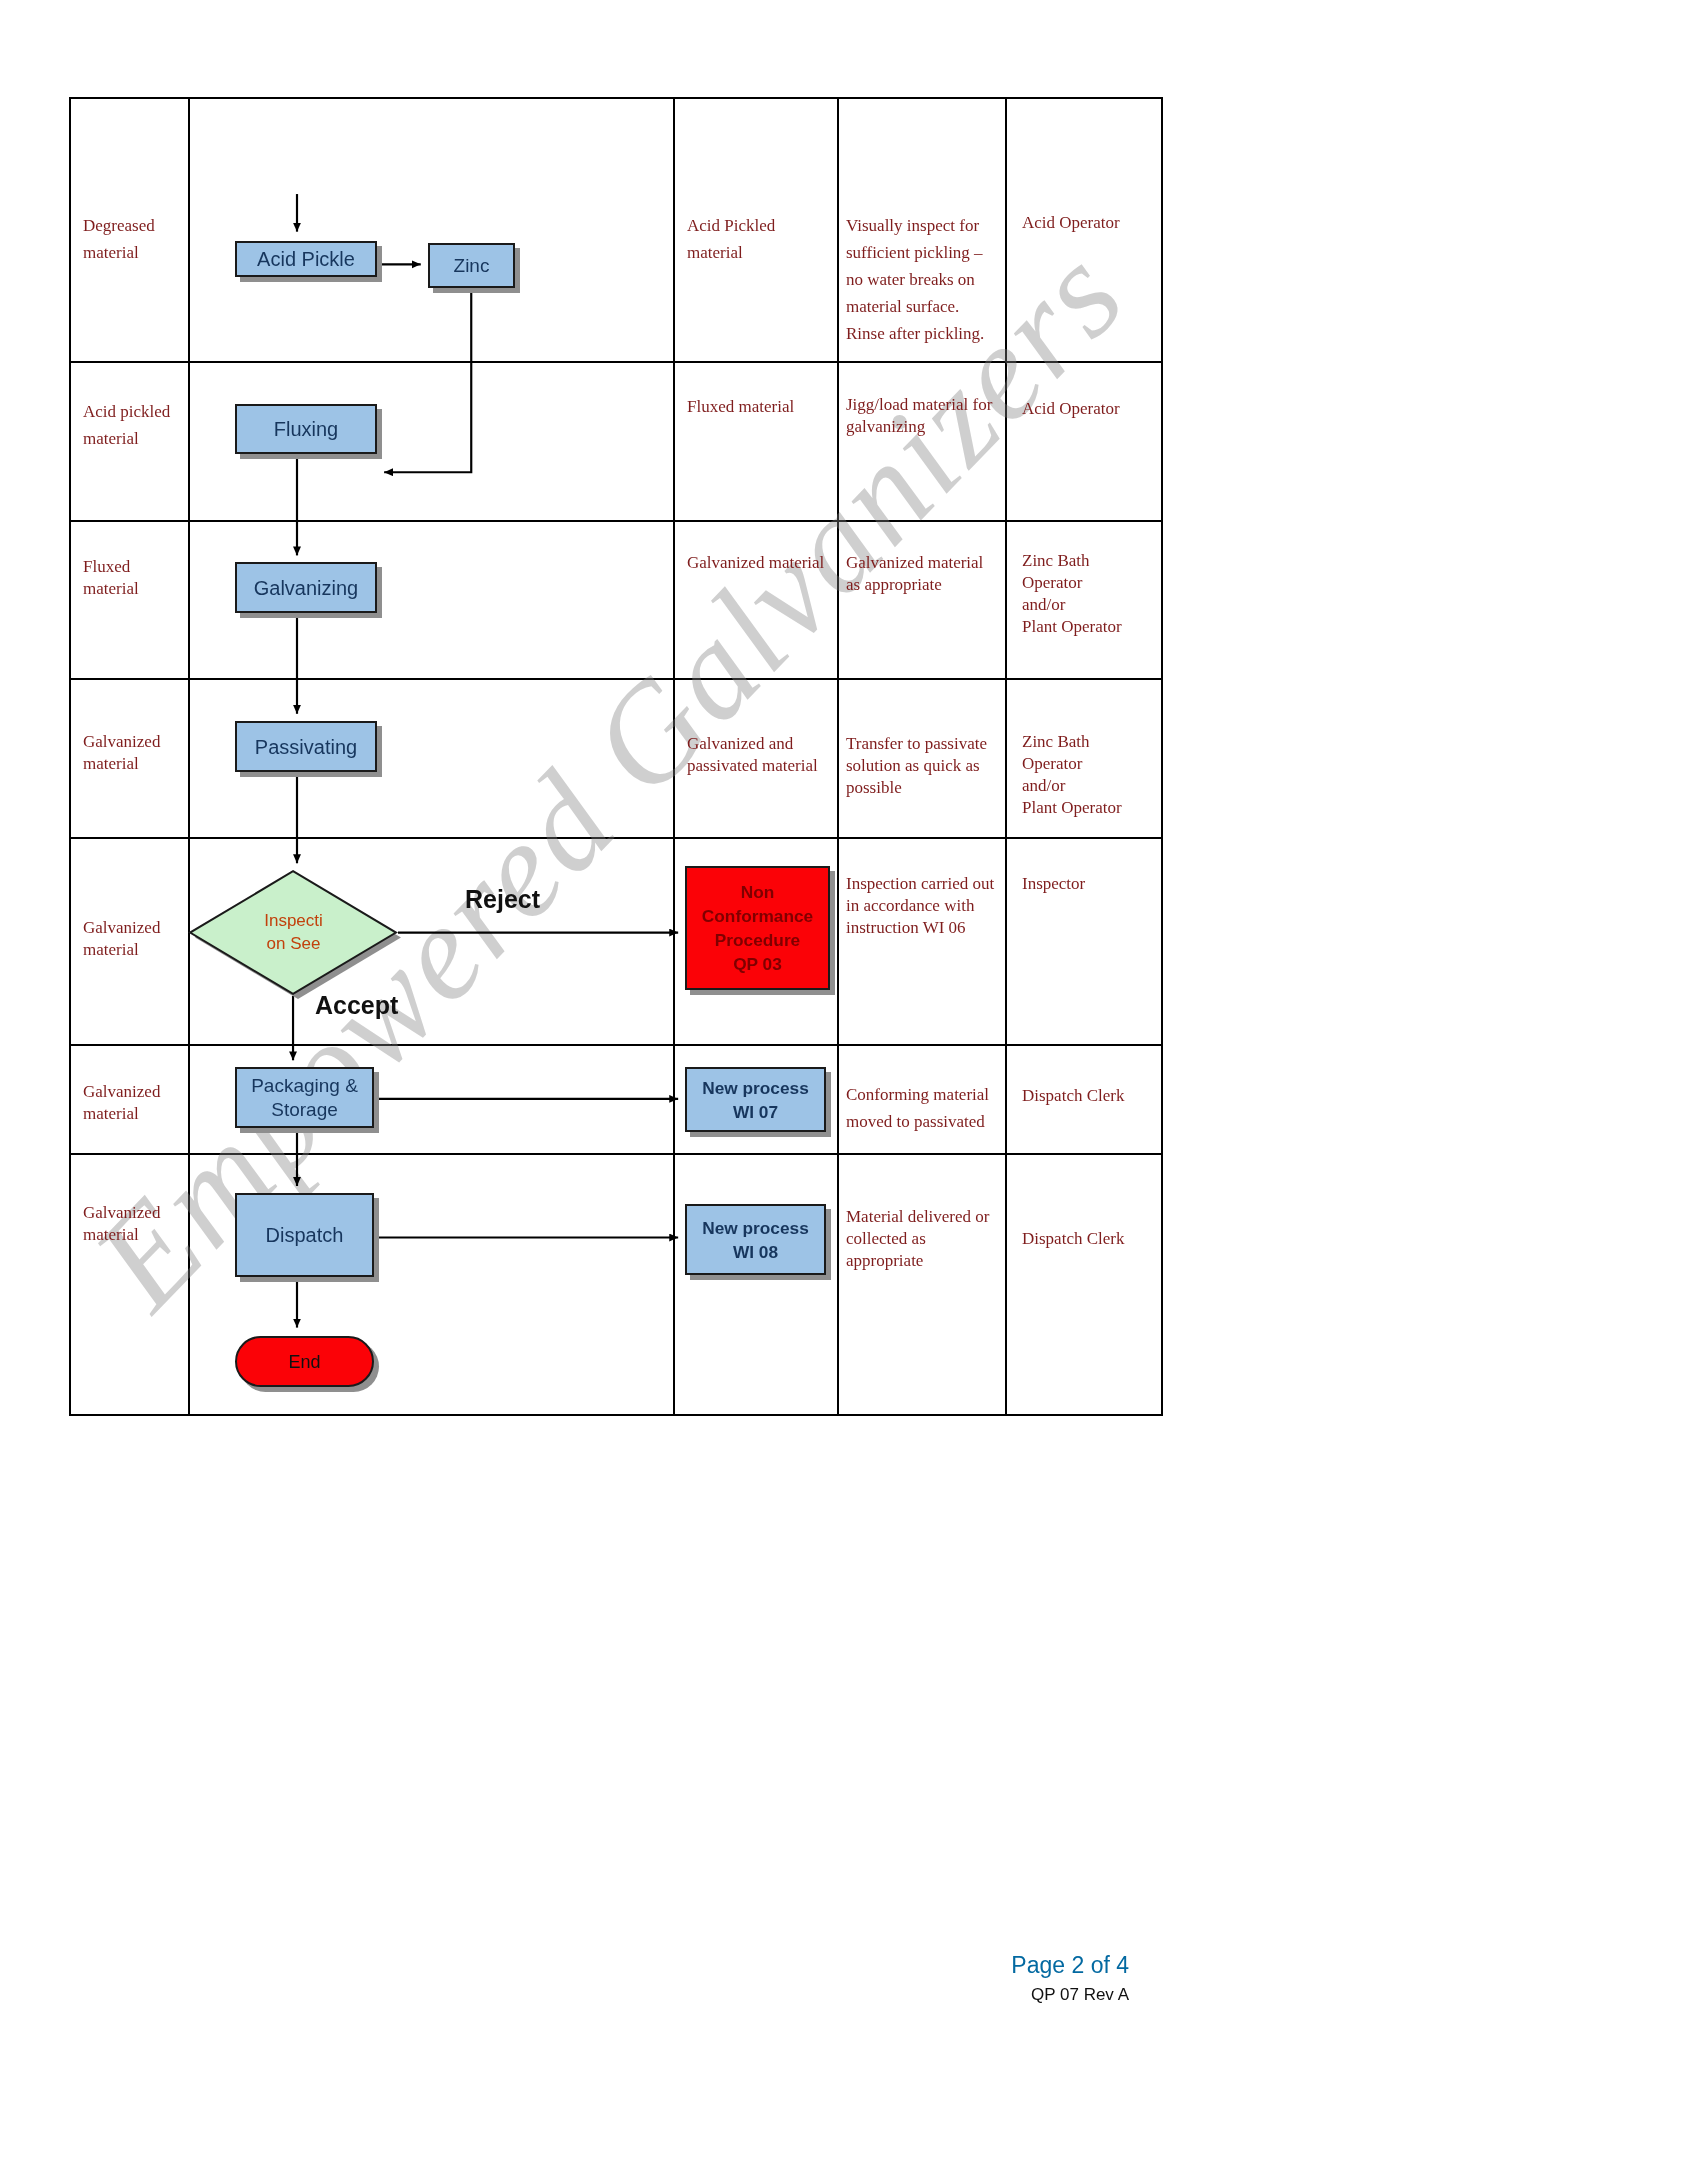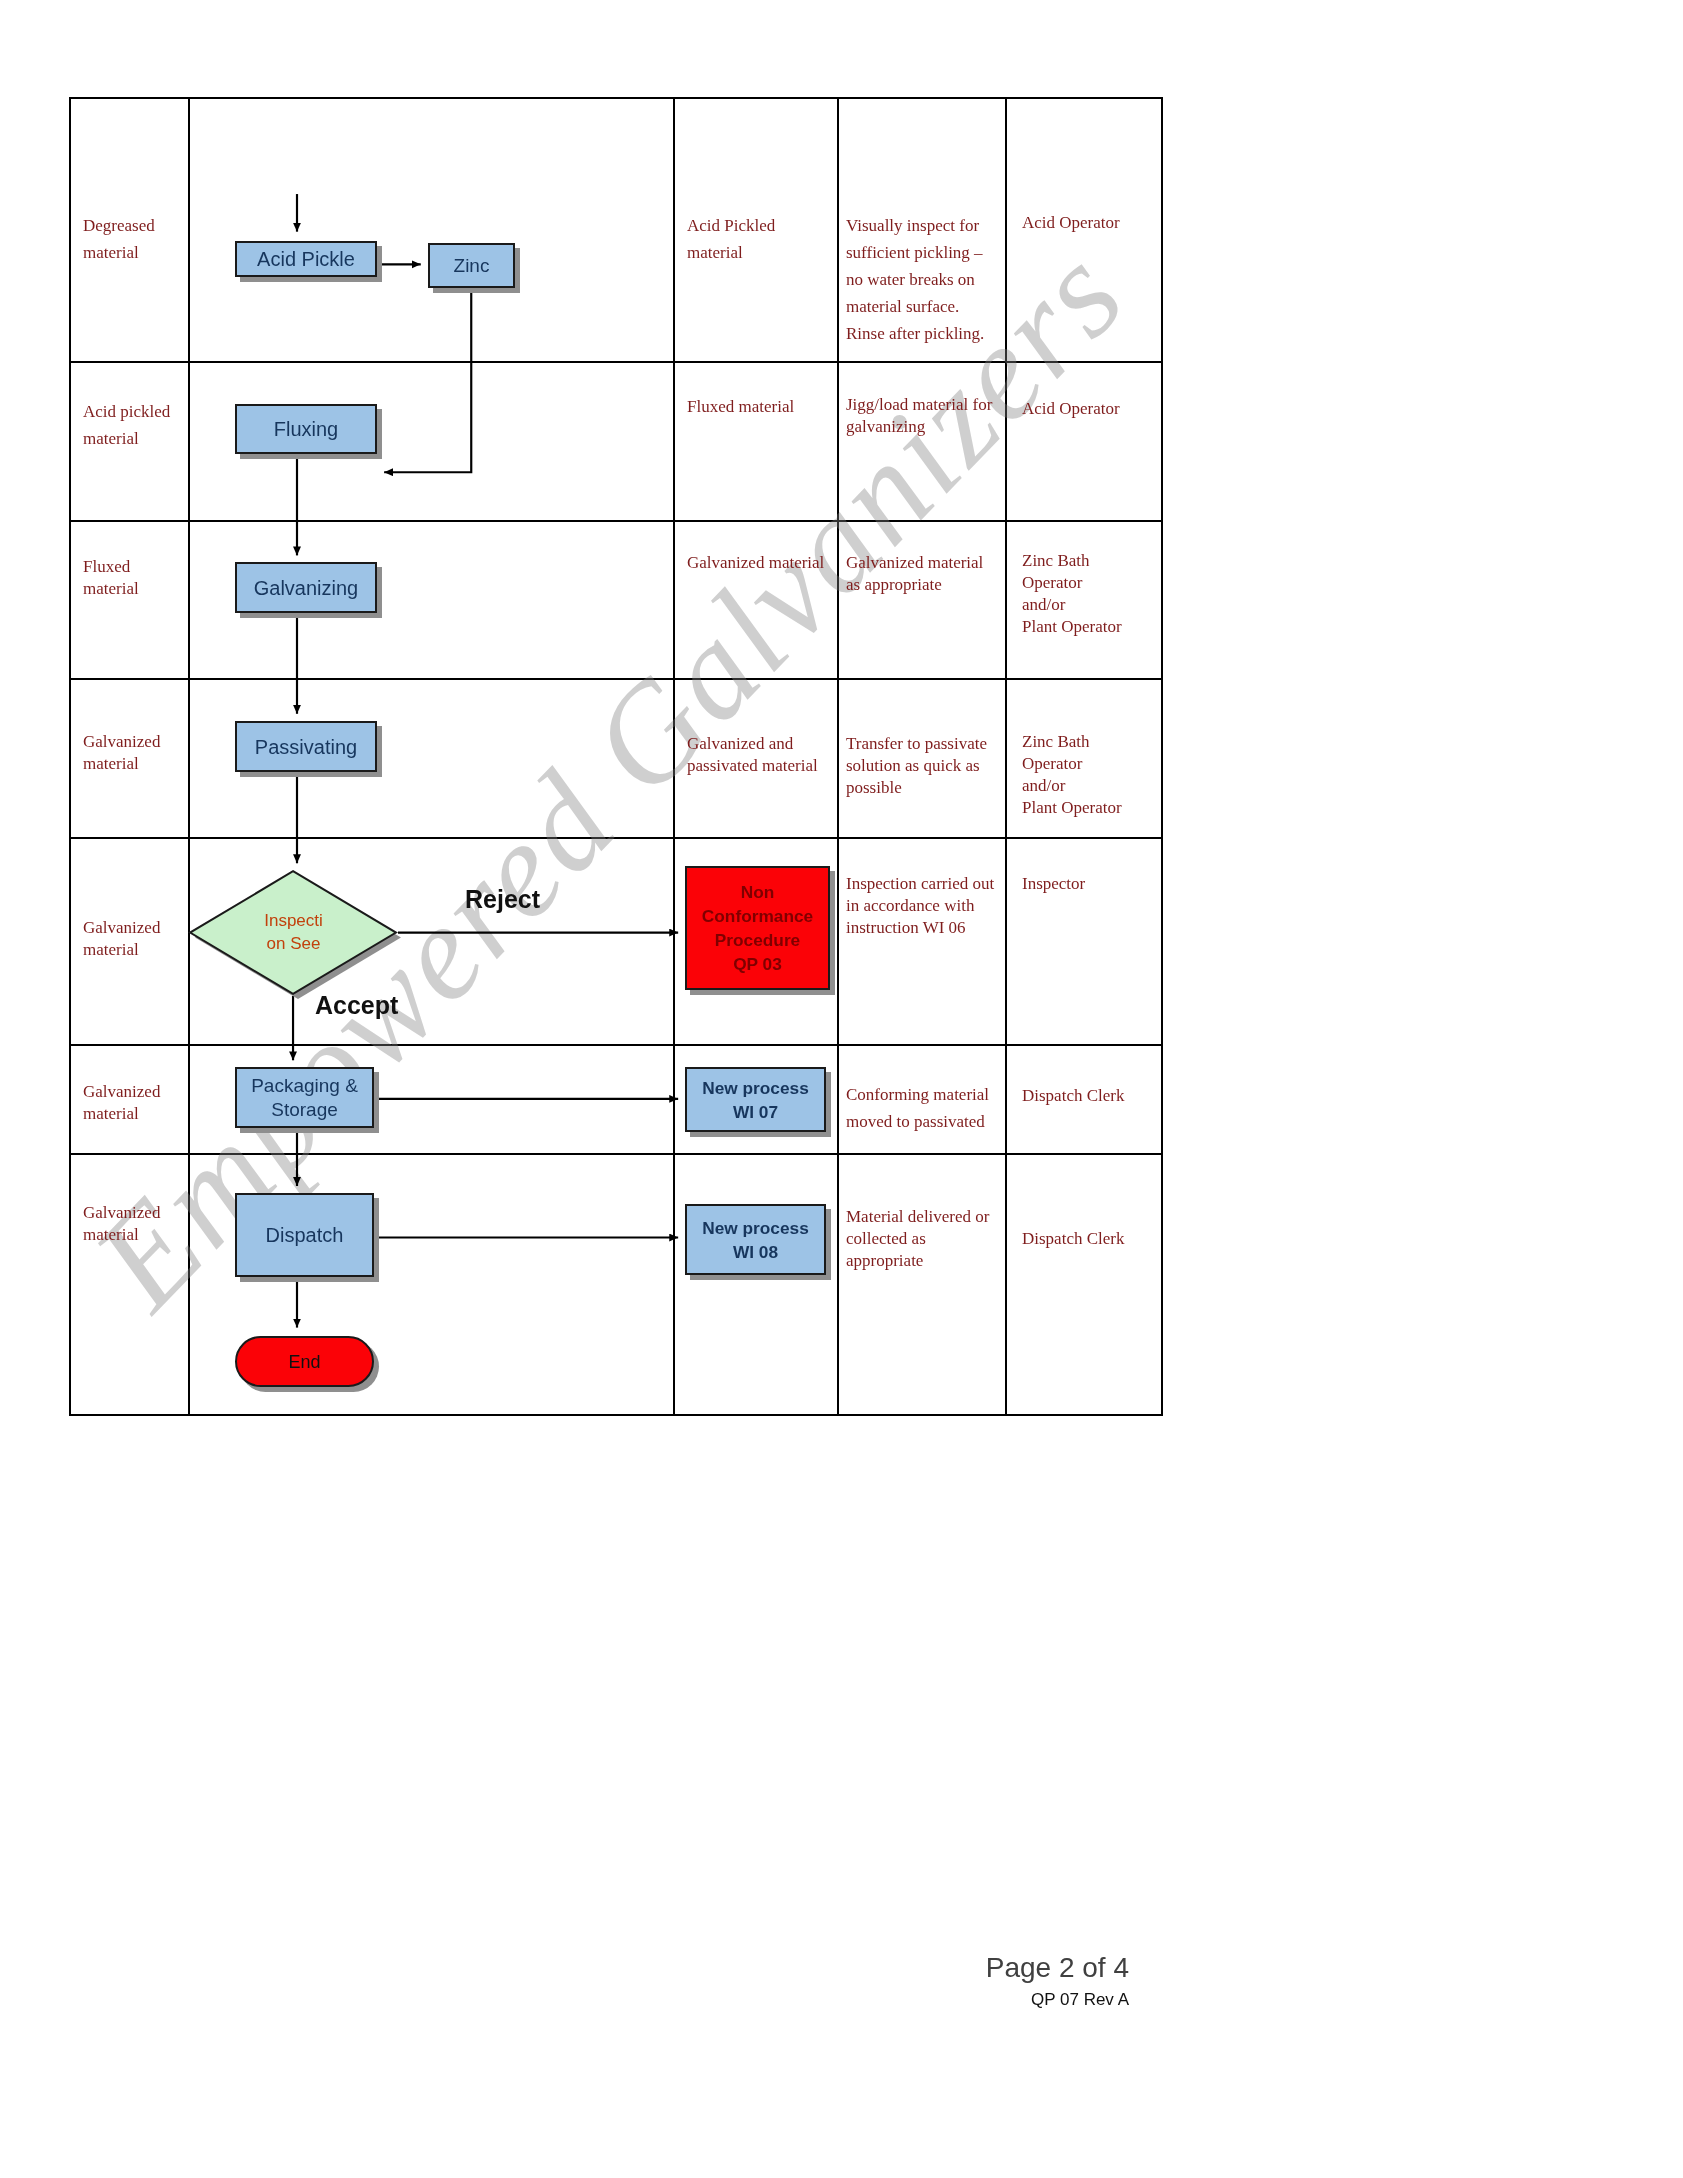--- a/index.html
+++ b/index.html
@@ -113,21 +113,21 @@
   }
 
   
   .footer {
     position: absolute;
     left: 891px; top: 1952px;
     width: 238px;
     text-align: right;
     z-index: 3;
   }
-  .footer-page { font-size: 28px; color: #404040; }
+  .footer-page { font-size: 23px; color: #0369a1; }
   .footer-rev  { font-size: 17px; color: #111; margin-top: 6px; }
 </style>
 </head>
 <body>
 
 <div class="page">
 
   <div class="watermark">Empowered Galvanizers</div>
 
   <div class="table-frame"></div>

